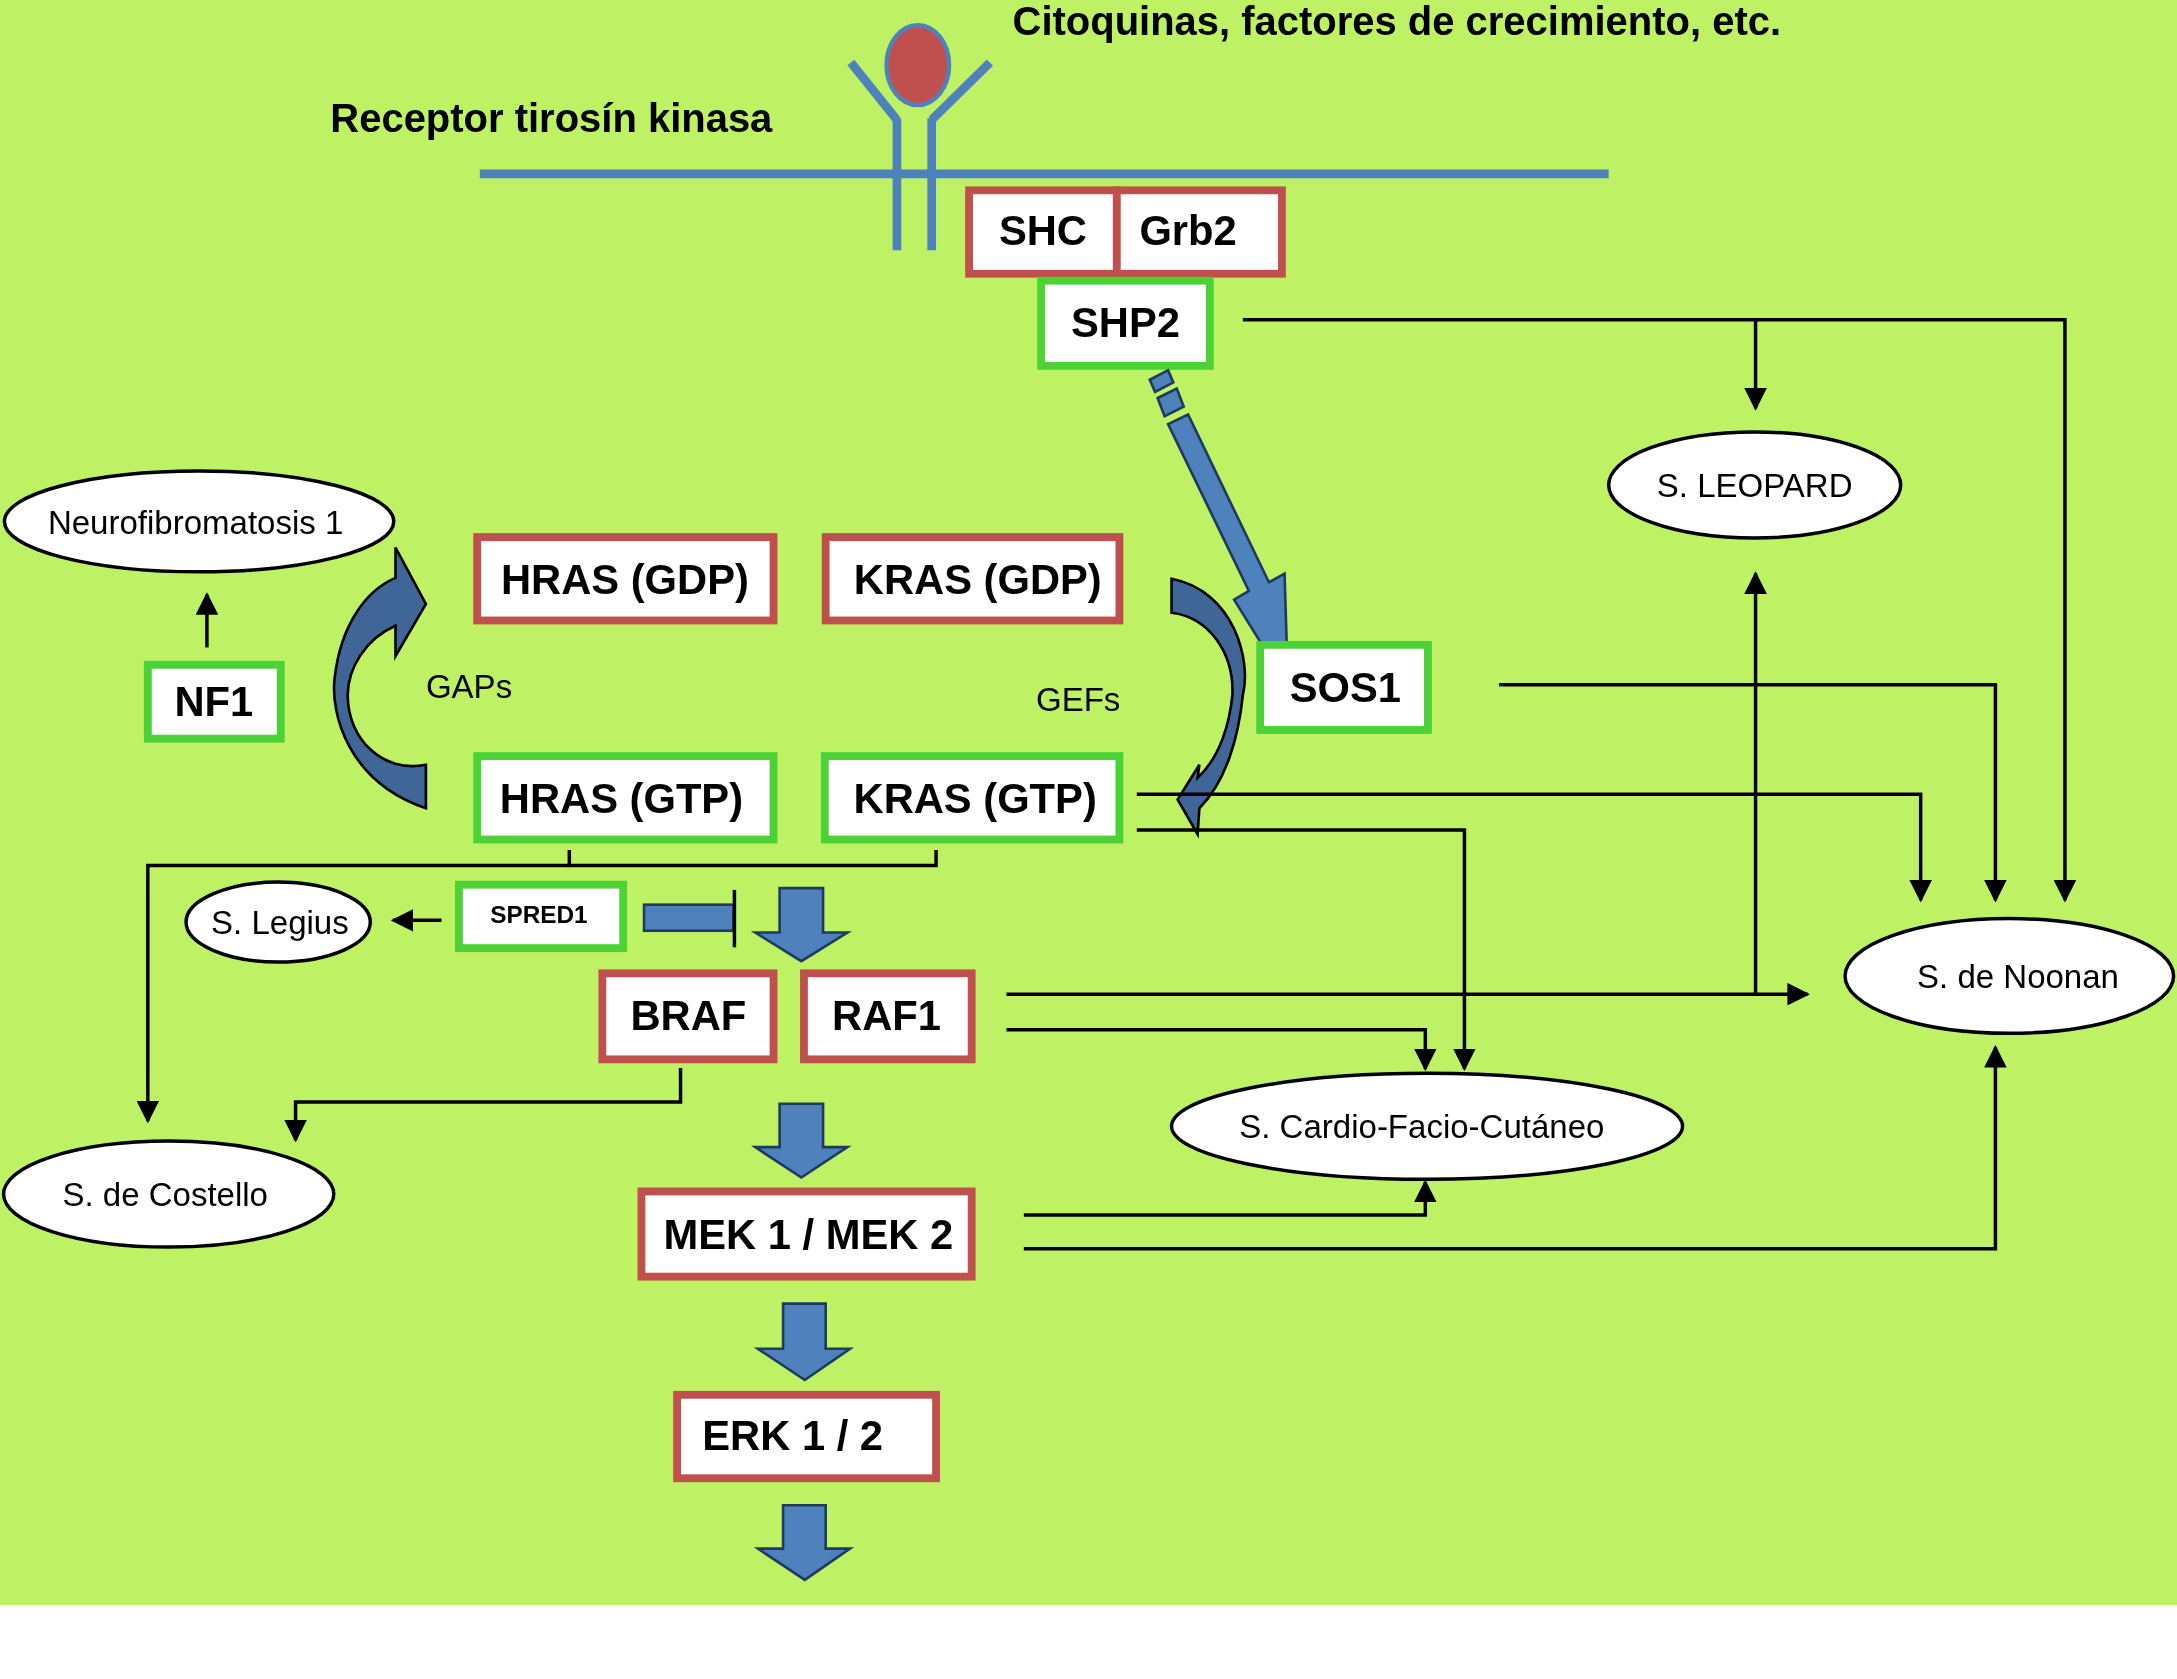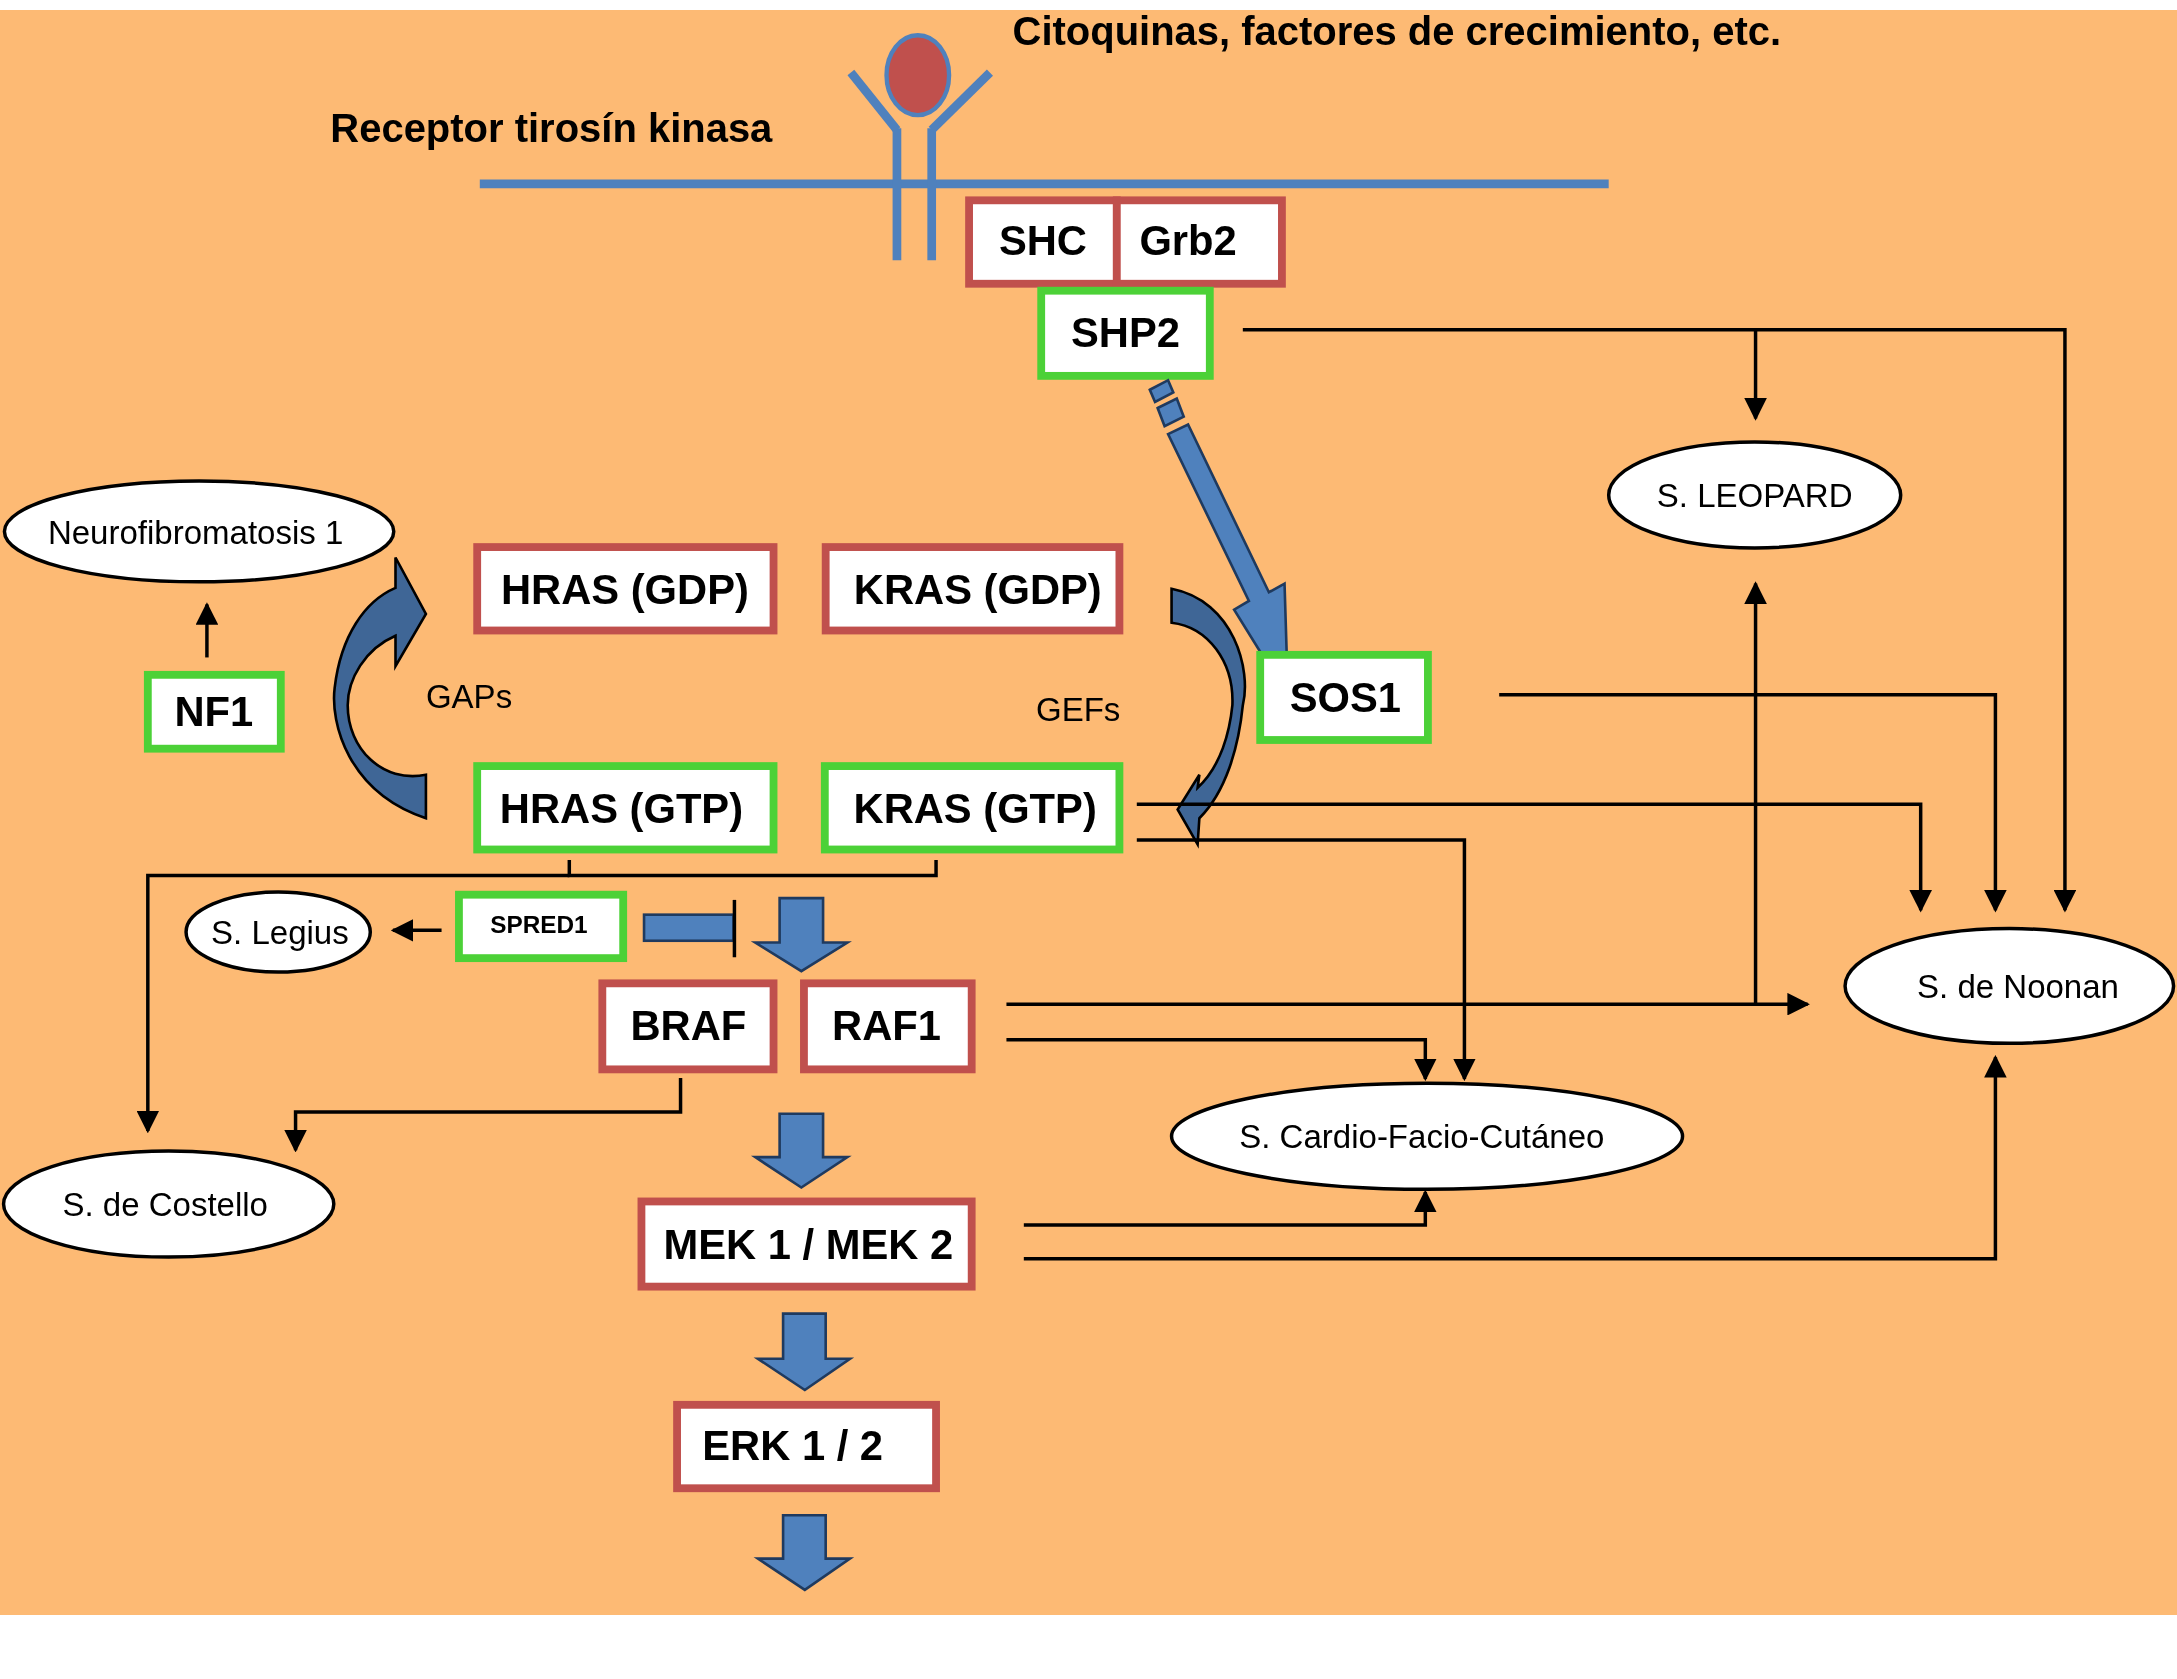--- a/index.html
+++ b/index.html
@@ -1,16 +1,16 @@
 <!DOCTYPE html>
 <html style="font-size:14px"><head>
 <meta charset="utf-8">
 <style>
   html,body{margin:0;padding:0;background:#ffffff;}
-  #canvas{position:relative;width:2178px;height:1605px;background:#fdba74;overflow:hidden;margin-top:10px;}
+  #canvas{position:relative;width:2178px;height:1605px;background:#bef264;overflow:hidden;}
   svg{position:absolute;left:0;top:0;}
   .bold{font-family:"Liberation Sans",sans-serif;font-weight:bold;fill:#000;}
   .reg{font-family:"Liberation Sans",sans-serif;fill:#000;}
   .redbox{fill:#fff;stroke:#c0504d;stroke-width:9;}
   .greenbox{fill:#fff;stroke:#4cd137;stroke-width:9;}
   .ell{fill:#fff;stroke:#000;stroke-width:4;}
   .conn{fill:none;stroke:#000;stroke-width:4;}
   .blue{fill:#4f81bd;stroke:#1f3a5f;stroke-width:3;}
   .bluedark{fill:#3f6696;stroke:#000;stroke-width:3;}
   .memb{stroke:#4f81bd;stroke-width:10;fill:none;}

